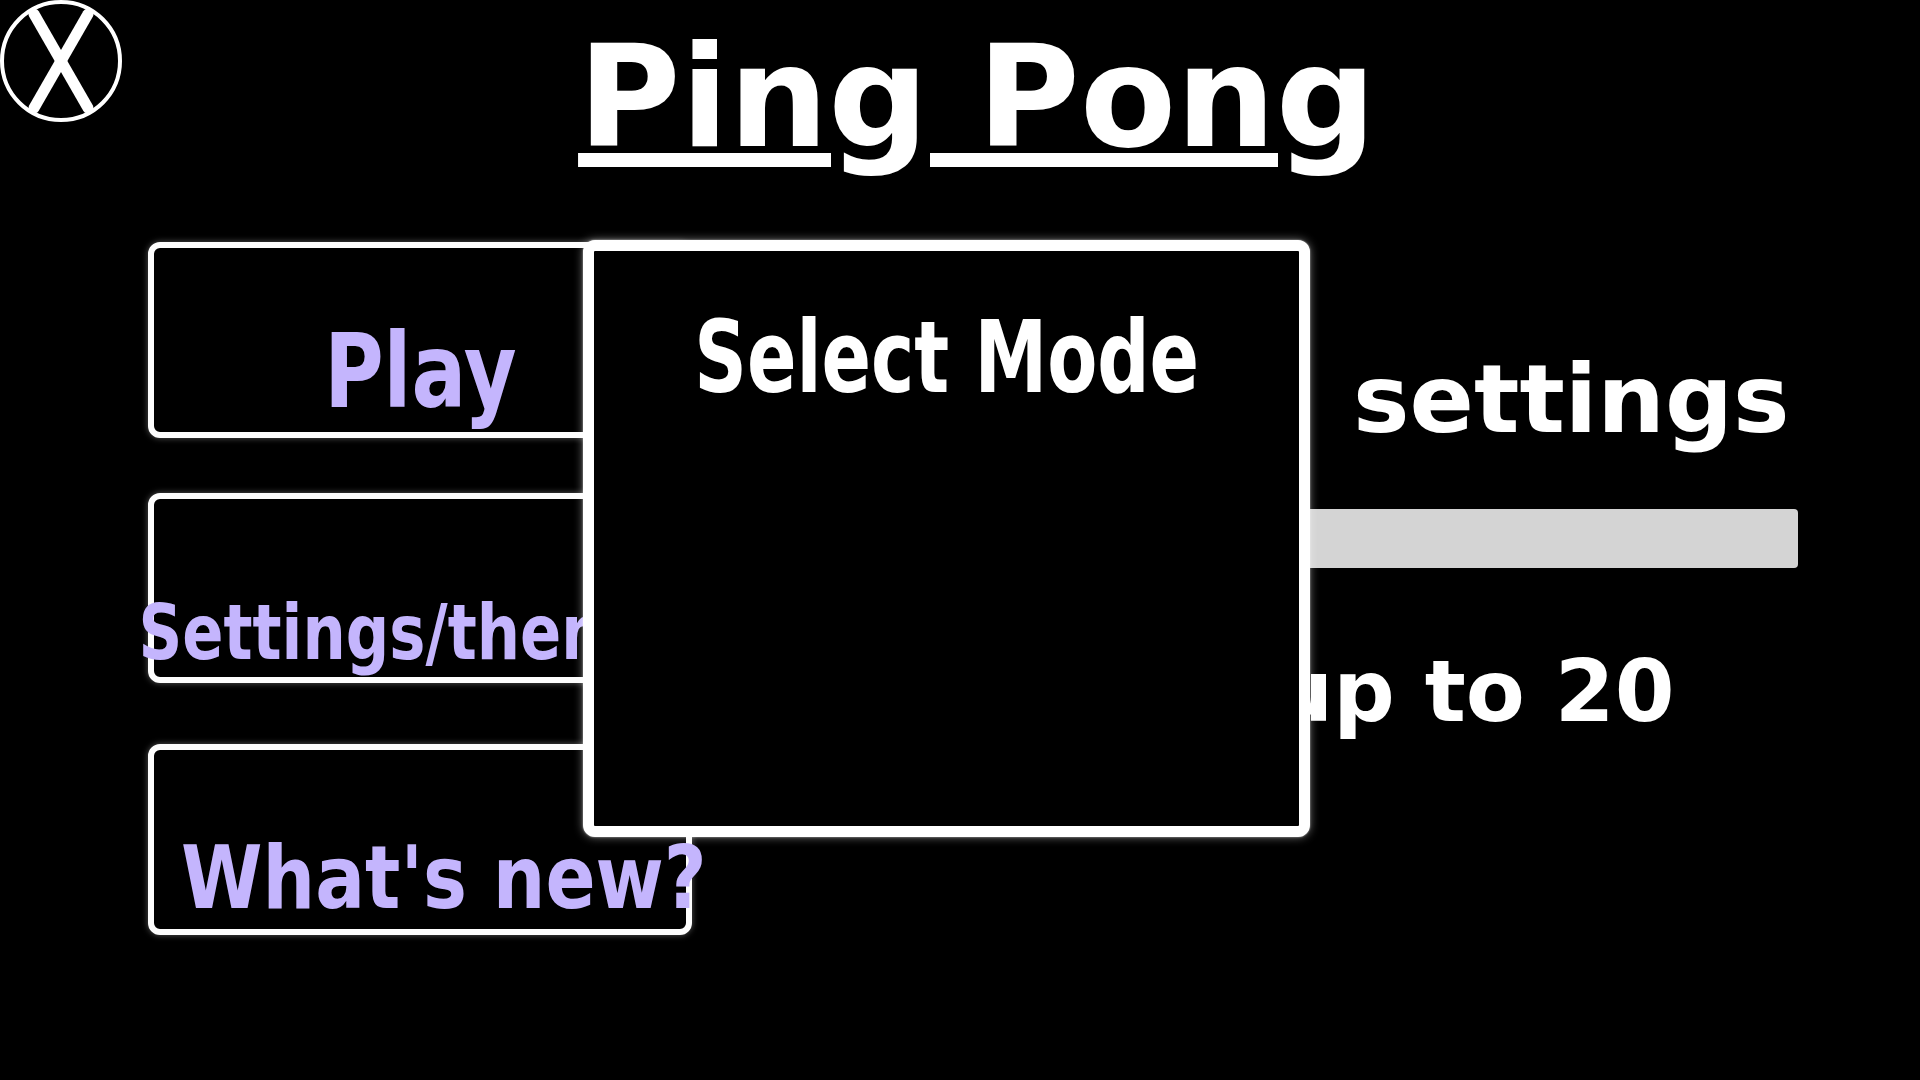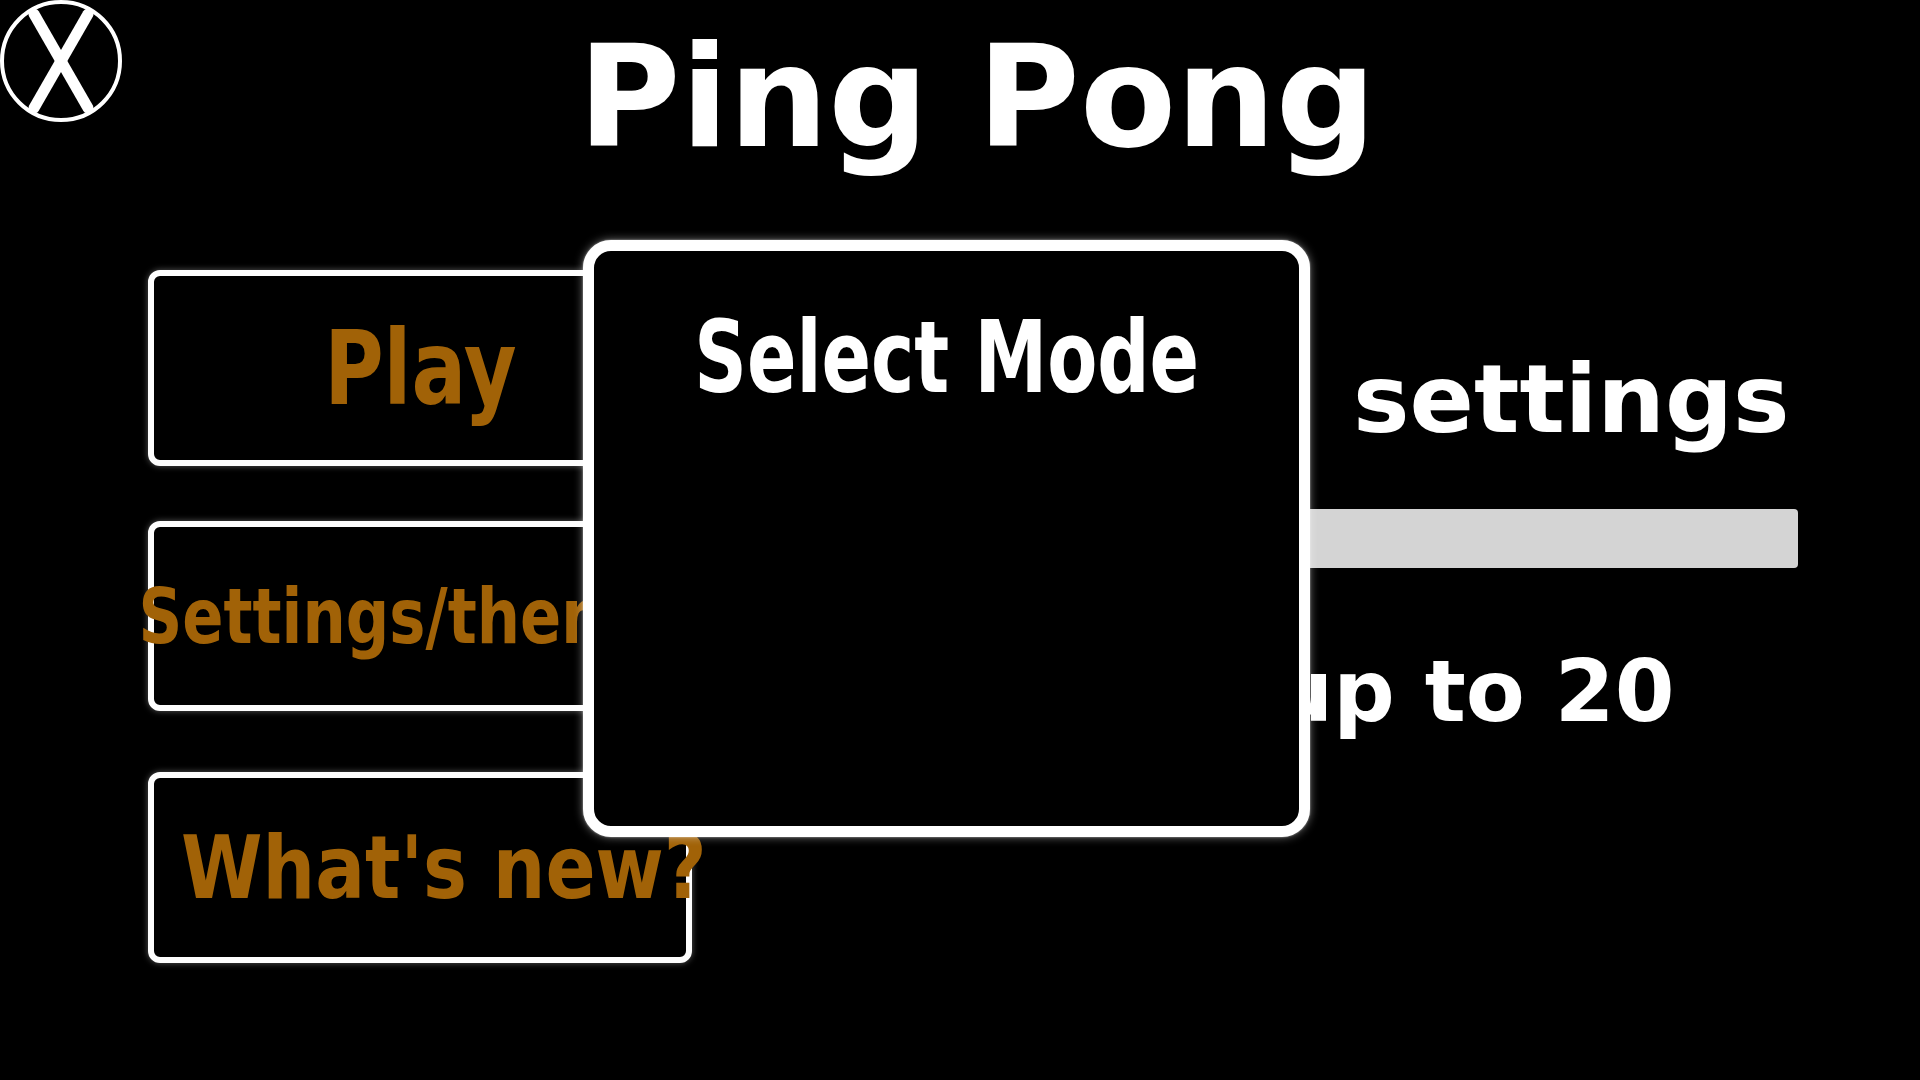--- a/index.html
+++ b/index.html
@@ -5,28 +5,28 @@
   html,body{margin:0;padding:0;background:#000;}
   #stage{
     position:relative;width:1920px;height:1080px;overflow:hidden;
     background:#000;font-family:"DejaVu Sans","Liberation Sans",sans-serif;
     color:#fff;font-weight:700;
   }
   .abs{position:absolute;}
   
   #game-title{
     top:28px;left:50%;transform:translateX(calc(-50% + 17px));
-    font-size:140px;line-height:1;white-space:nowrap;z-index:1;
+    font-size:140px;line-height:1;white-space:nowrap;z-index:1;text-decoration:underline;
   }
   
   .gbtn{
     position:absolute;background:#000;border:6px solid #fdfdfd;border-radius:12px;
-    box-sizing:border-box;display:flex;align-items:center;justify-content:center;
-    color:#a16207;box-shadow:0 0 6px rgba(255,255,255,0.35);cursor:pointer;
-    overflow:visible;white-space:nowrap;margin-top:28px;
+    box-sizing:border-box;display:flex;align-items:flex-end;justify-content:center;
+    color:#c4b5fd;box-shadow:0 0 6px rgba(255,255,255,0.35);cursor:pointer;
+    overflow:visible;white-space:nowrap;
   }
   .cond{display:inline-block;white-space:nowrap;transform-origin:center center;}
   .cond.left{transform-origin:left center;}
   
   #btn-play{left:148px;top:242px;width:544px;height:196px;font-size:104px;z-index:1;}
   #btn-play .cond{transform:scaleX(0.78);}
   #btn-settings{left:148px;top:493px;width:544px;height:190px;font-size:76px;z-index:1;}
   #btn-settings .cond{transform:scaleX(0.80);}
   #btn-whatsnew{left:148px;top:744px;width:544px;height:191px;font-size:88px;z-index:1;padding-left:48px;}
   #btn-whatsnew .cond{transform:scaleX(0.84);}
@@ -37,21 +37,21 @@
   #limit-slider{
     left:1100px;top:509px;width:698px;height:59px;background:#d4d4d4;
     border-radius:4px;z-index:1;cursor:pointer;
   }
   #limit-label{
     left:1272px;top:648px;font-size:86px;line-height:1;z-index:1;white-space:nowrap;
   }
   
   #mode-modal{
     left:583px;top:240px;width:727px;height:597px;background:#000;
-    border:11px solid #fff;border-radius:28px;box-sizing:border-box;z-index:5;
+    border:11px solid #fff;border-radius:12px;box-sizing:border-box;z-index:5;
     box-shadow:0 0 10px rgba(255,255,255,0.45), 0 0 2px rgba(255,255,255,0.6);
   }
   #modal-title{
     position:absolute;left:0;right:0;top:57px;text-align:center;
     font-size:100px;line-height:1;white-space:nowrap;
   }
   #modal-title .cond{transform:scaleX(0.73);}
   #btn-withbot{left:144px;top:161px;width:444px;height:176px;font-size:92px;border-radius:14px;}
   #btn-withbot .cond{transform:scaleX(0.80);}
   #btn-fortwo{left:144px;top:372px;width:444px;height:175px;font-size:110px;border-radius:14px;}

